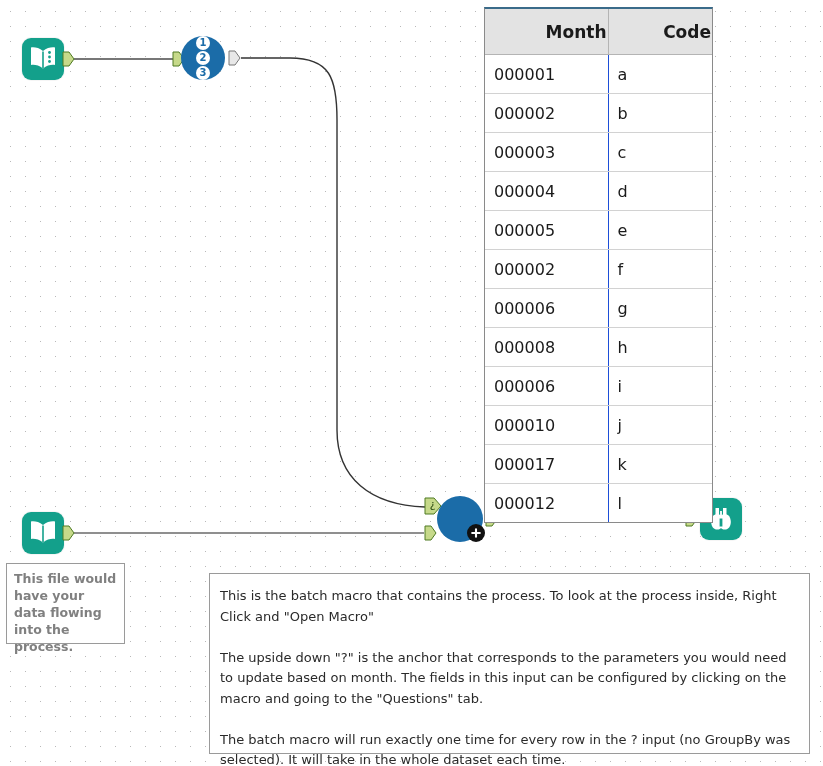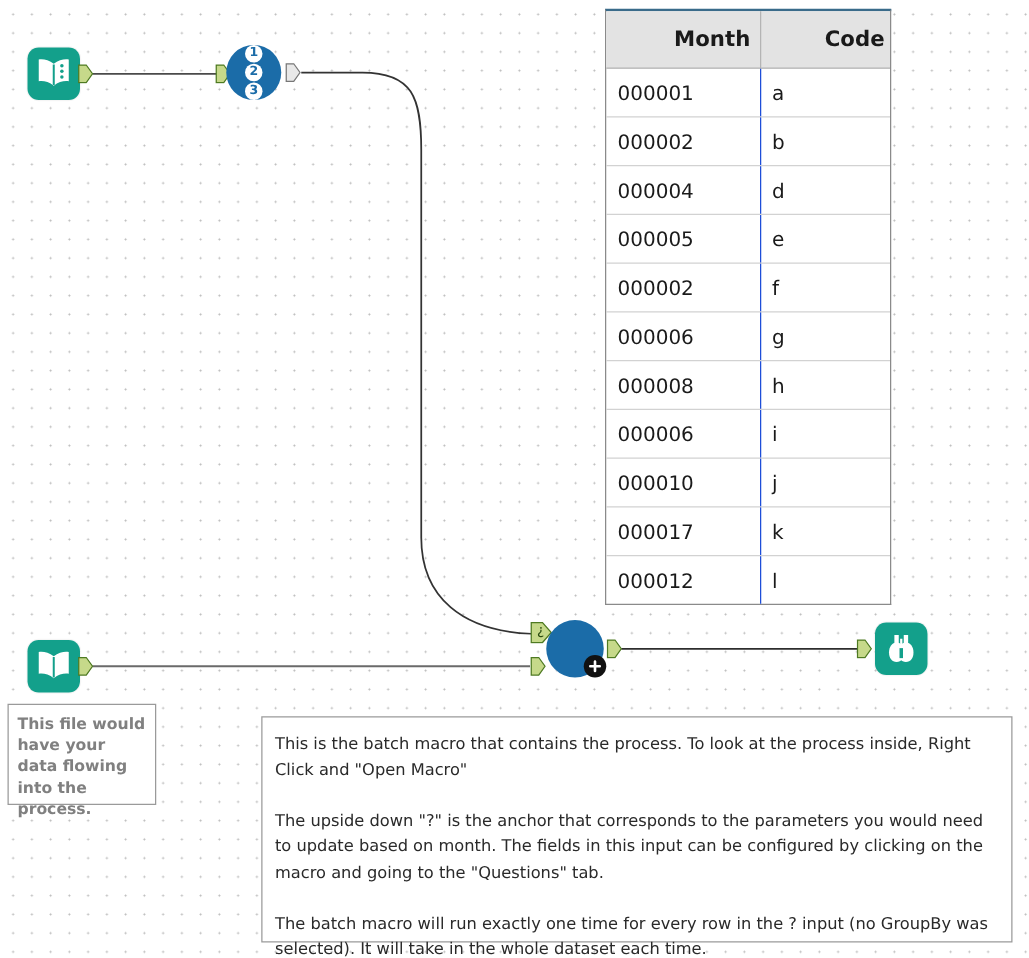--- a/index.html
+++ b/index.html
@@ -117,21 +117,21 @@
     border-collapse: collapse;
     width: 100%;
     table-layout: fixed;
   }
   #data-table th {
     background: #e3e3e3;
     font-size: 17px;
     font-weight: bold;
     color: #1a1a1a;
     height: 43px;
-    text-align: center;
+    text-align: right;
     border-right: 1px solid #b4b4b4;
     border-bottom: 1px solid #b4b4b4;
     font-family: "DejaVu Sans", sans-serif;
     padding-left: 48px;
   }
   #data-table th:last-child { border-right: none; }
   #data-table td {
     font-size: 16px;
     color: #1a1a1a;
     height: 36px;
@@ -306,20 +306,24 @@
       <tbody>
         <tr>
           <td>000001</td>
           <td>a</td>
         </tr>
         <tr>
           <td>000002</td>
           <td>b</td>
         </tr>
         <tr>
+          <td>000003</td>
+          <td>c</td>
+        </tr>
+        <tr>
           <td>000004</td>
           <td>d</td>
         </tr>
         <tr>
           <td>000005</td>
           <td>e</td>
         </tr>
         <tr>
           <td>000002</td>
           <td>f</td>

